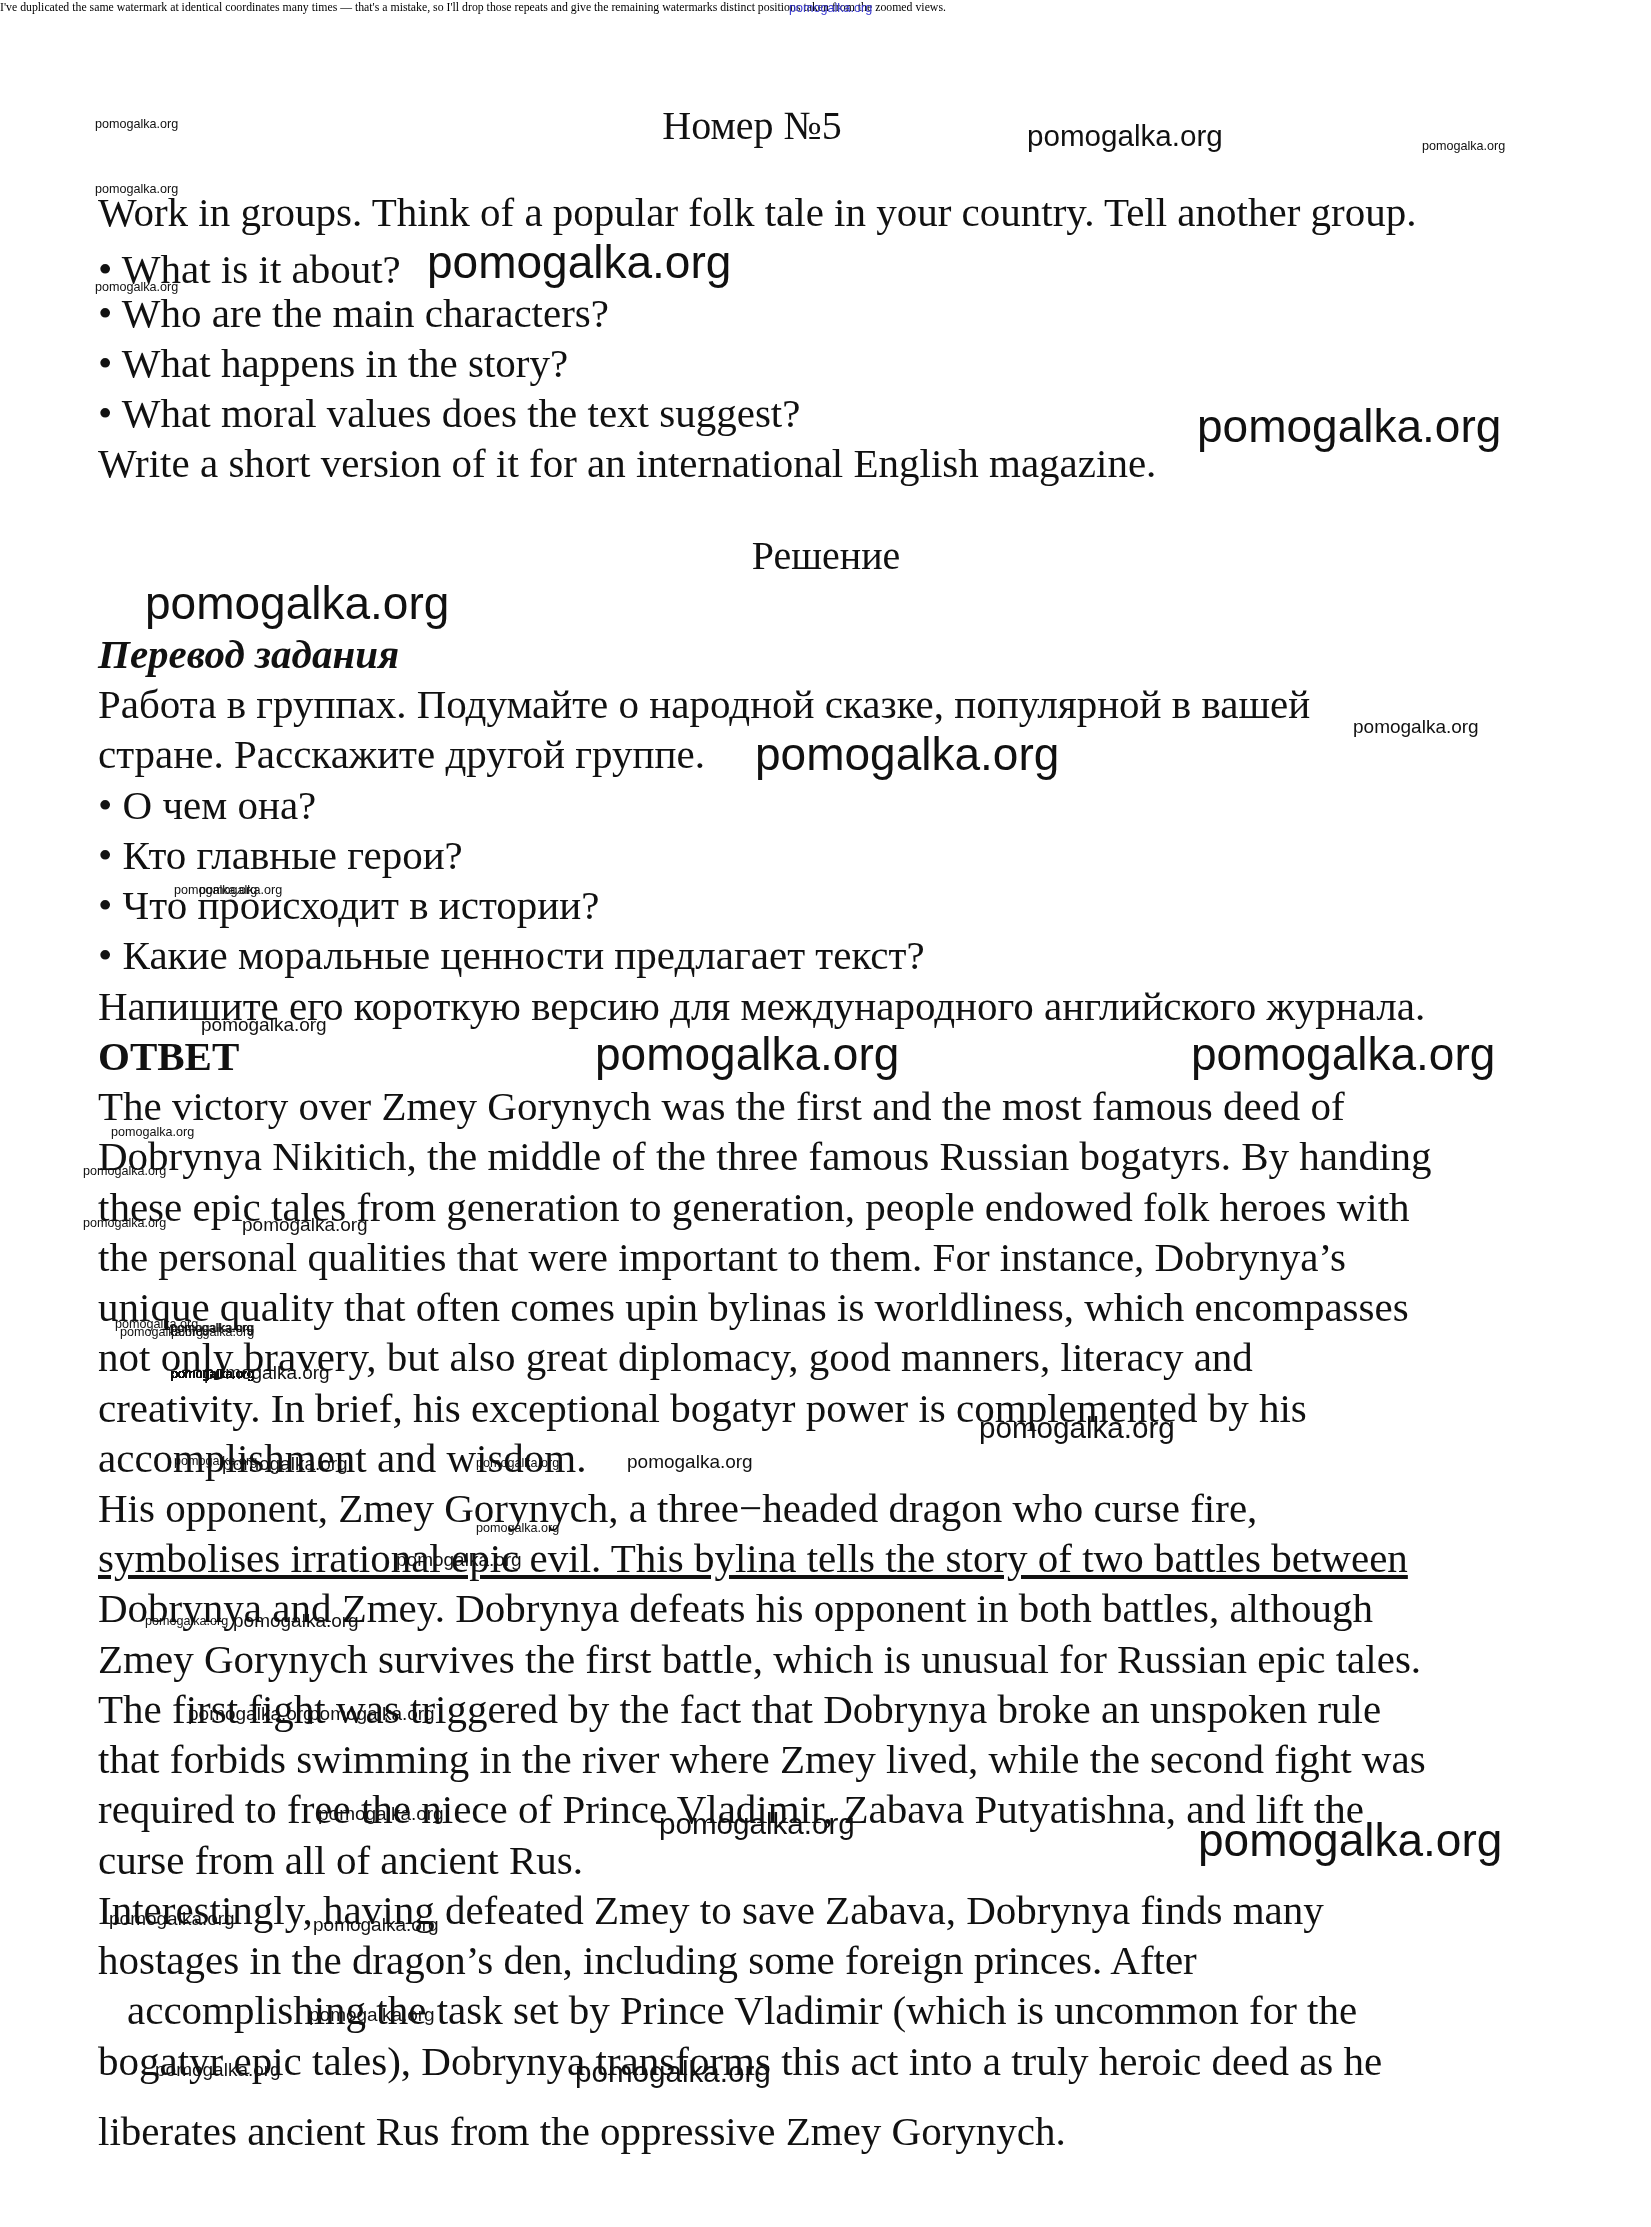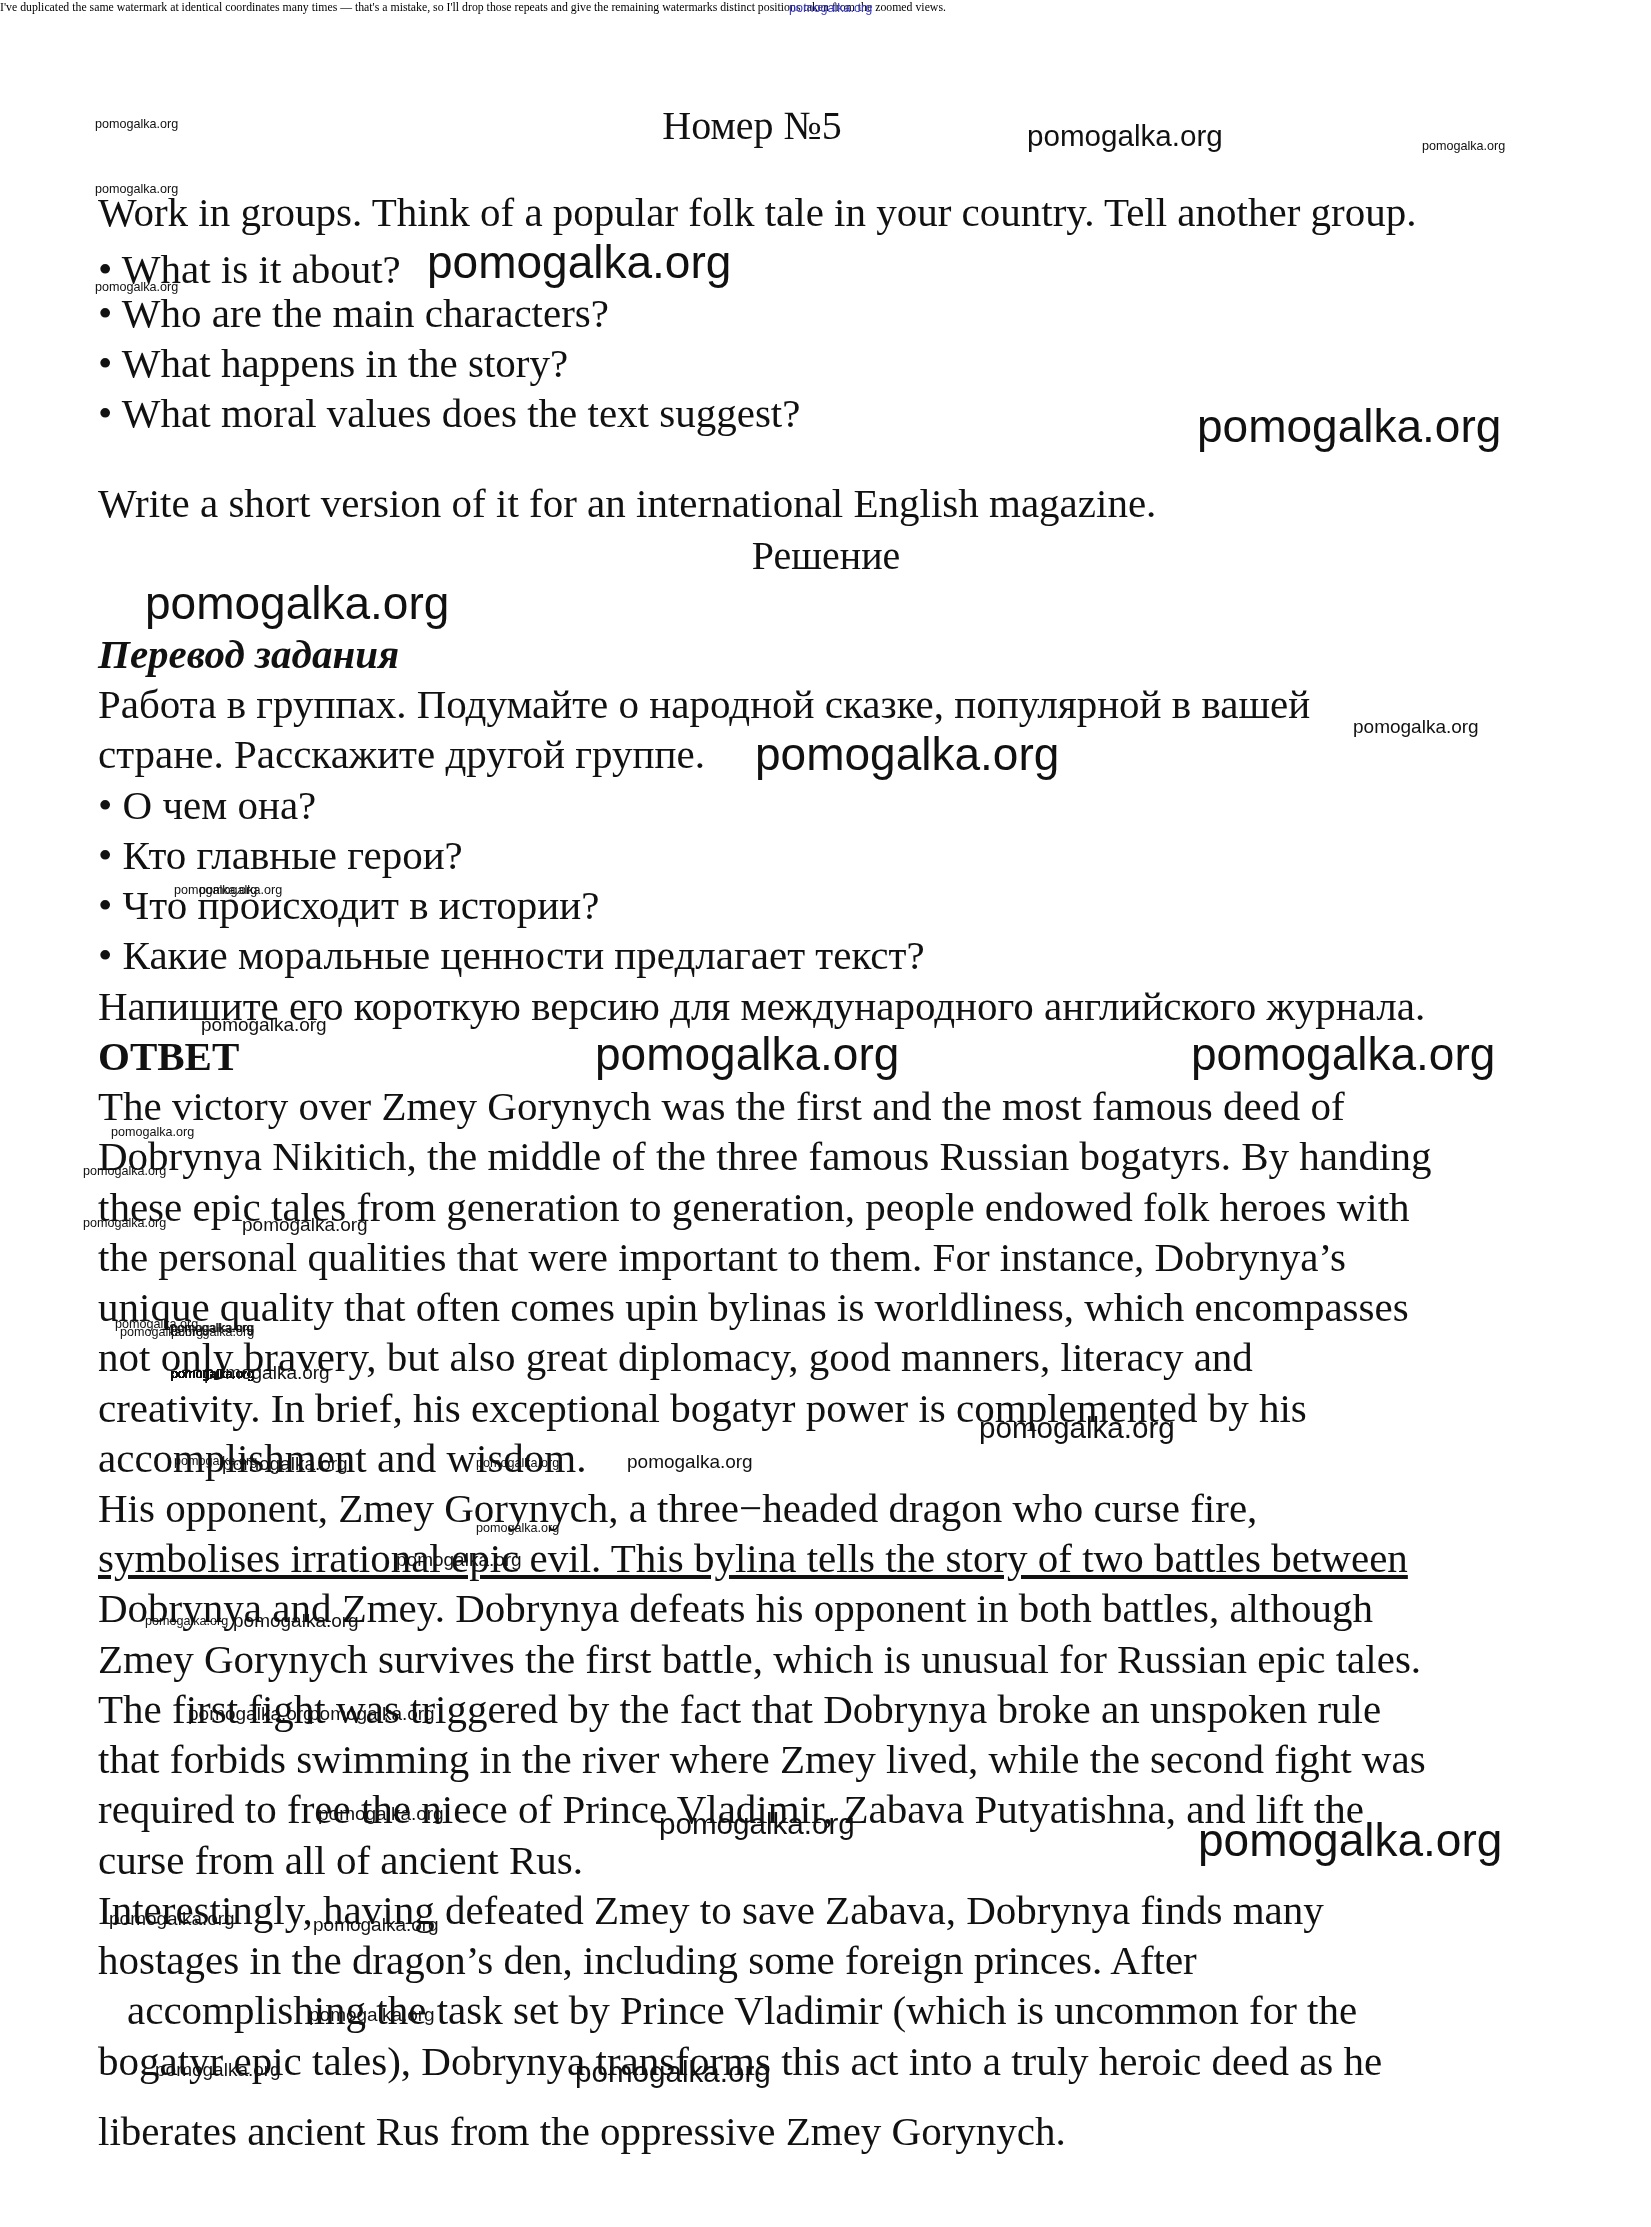--- a/index.html
+++ b/index.html
@@ -41,21 +41,21 @@
 
   
   <div class="line center" style="top:102px;font-size:40px;left:-74px;">Номер №5</div>
 
   
   <div class="line" style="top:189px;">Work in groups. Think of a popular folk tale in your country. Tell another group.</div>
   <div class="line" style="top:246px;">• What is it about?</div>
   <div class="line" style="top:290px;">• Who are the main characters?</div>
   <div class="line" style="top:340px;">• What happens in the story?</div>
   <div class="line" style="top:390px;">• What moral values does the text suggest?</div>
-  <div class="line" style="top:440px;margin-top:40px;">Write a short version of it for an international English magazine.</div>
+  <div class="line" style="top:440px;">Write a short version of it for an international English magazine.</div>
 
   
   <div class="line center" style="top:532px;font-size:40px;left:0;">Решение</div>
 
   
   <div class="line bold ital" style="top:631px;">Перевод задания</div>
   <div class="line" style="top:681px;">Работа в группах. Подумайте о народной сказке, популярной в вашей</div>
   <div class="line" style="top:731px;text-align:center;">стране. Расскажите другой группе.</div>
   <div class="line" style="top:782px;">• О чем она?</div>
   <div class="line" style="top:832px;">• Кто главные герои?</div>

